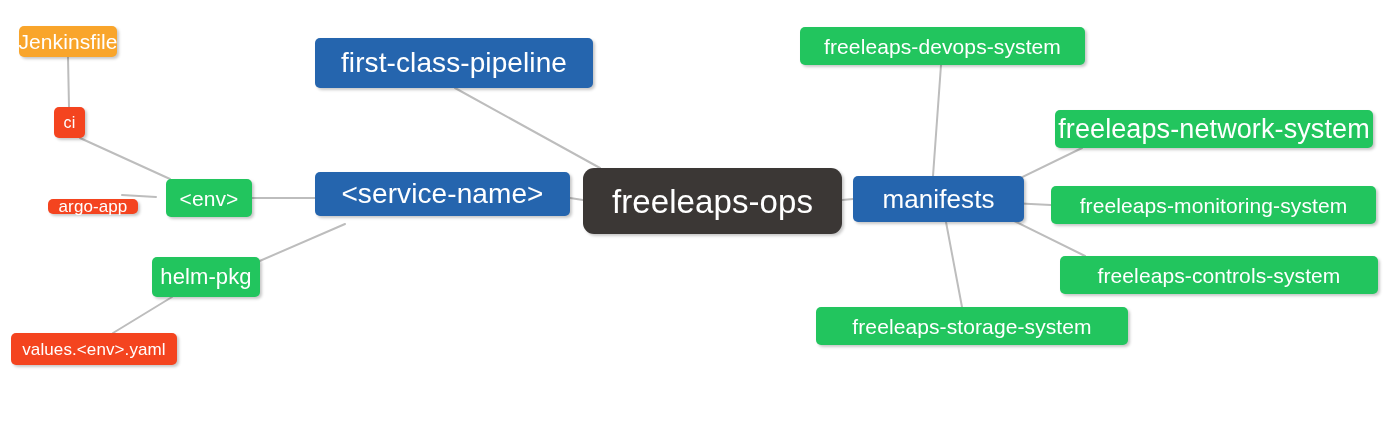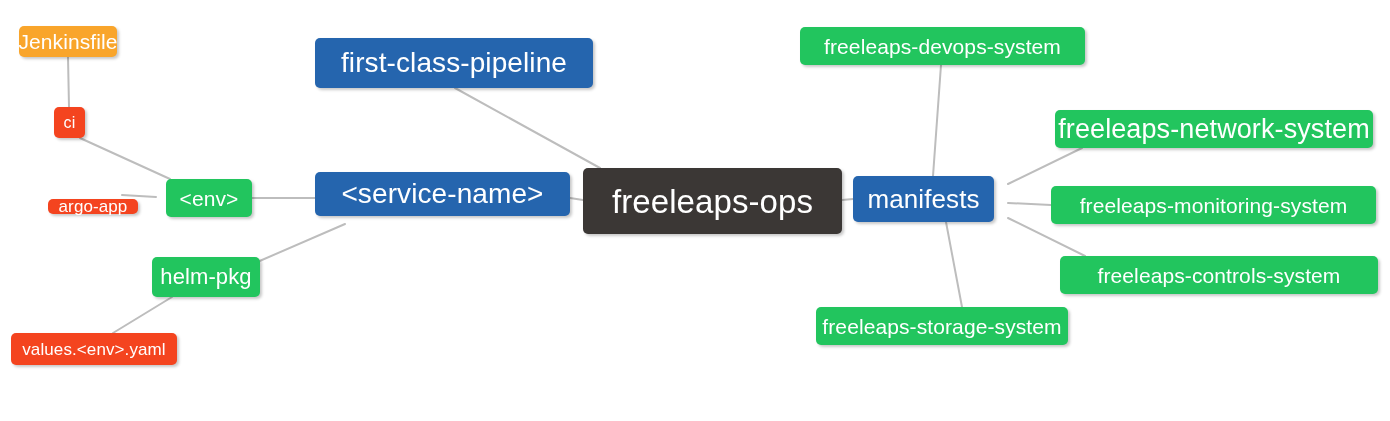--- a/index.html
+++ b/index.html
@@ -51,29 +51,29 @@
       <line x1="255" y1="263" x2="345" y2="224" stroke="#bdbdbd" stroke-width="2" stroke-linecap="round"></line>
       <line x1="113" y1="333" x2="172" y2="297" stroke="#bdbdbd" stroke-width="2" stroke-linecap="round"></line>
       <line x1="842" y1="200" x2="853" y2="199" stroke="#bdbdbd" stroke-width="2" stroke-linecap="round"></line>
       <line x1="933" y1="176" x2="941" y2="65" stroke="#bdbdbd" stroke-width="2" stroke-linecap="round"></line>
       <line x1="1008" y1="184" x2="1082" y2="148" stroke="#bdbdbd" stroke-width="2" stroke-linecap="round"></line>
       <line x1="1008" y1="203" x2="1051" y2="205" stroke="#bdbdbd" stroke-width="2" stroke-linecap="round"></line>
       <line x1="1008" y1="218" x2="1085" y2="256" stroke="#bdbdbd" stroke-width="2" stroke-linecap="round"></line>
       <line x1="946" y1="222" x2="962" y2="307" stroke="#bdbdbd" stroke-width="2" stroke-linecap="round"></line>
     </svg>
   <div id="node-layer">
-      <div class="node" style="left: 583px; top: 168px; width: 259px; height: 66px; background: rgb(59, 55, 53); font-size: 33px;">freeleaps-ops</div>
+      <div class="node" style="left: 583px; top: 168px; width: 259px; height: 66px; background: rgb(59, 55, 53); font-size: 33px; border-radius: 11px;">freeleaps-ops</div>
       <div class="node" style="left: 315px; top: 38px; width: 278px; height: 50px; background: rgb(37, 101, 174); font-size: 28px;">first-class-pipeline</div>
       <div class="node" style="left: 315px; top: 172px; width: 255px; height: 44px; background: rgb(37, 101, 174); font-size: 28px;">&lt;service-name&gt;</div>
-      <div class="node" style="left: 853px; top: 176px; width: 141px; height: 46px; background: rgb(37, 101, 174); font-size: 26px;">manifests</div>
+      <div class="node" style="left: 853px; top: 176px; width: 171px; height: 46px; background: rgb(37, 101, 174); font-size: 26px;">manifests</div>
       <div class="node" style="left: 166px; top: 179px; width: 86px; height: 38px; background: rgb(34, 197, 94); font-size: 21px;">&lt;env&gt;</div>
       <div class="node" style="left: 152px; top: 257px; width: 108px; height: 40px; background: rgb(34, 197, 94); font-size: 22px;">helm-pkg</div>
       <div class="node" style="left: 48px; top: 179px; width: 90px; height: 15px; background: rgb(244, 68, 31); font-size: 17px; margin-top: 20px;">argo-app</div>
       <div class="node" style="left: 54px; top: 107px; width: 31px; height: 31px; background: rgb(244, 68, 31); font-size: 16px;">ci</div>
       <div class="node" style="left: 19px; top: 26px; width: 98px; height: 31px; background: rgb(249, 165, 43); font-size: 21px;">Jenkinsfile</div>
       <div class="node" style="left: 11px; top: 333px; width: 166px; height: 32px; background: rgb(244, 68, 31); font-size: 17px;">values.&lt;env&gt;.yaml</div>
       <div class="node" style="left: 800px; top: 27px; width: 285px; height: 38px; background: rgb(34, 197, 94); font-size: 21px;">freeleaps-devops-system</div>
       <div class="node" style="left: 1055px; top: 110px; width: 318px; height: 38px; background: rgb(34, 197, 94); font-size: 27px;">freeleaps-network-system</div>
       <div class="node" style="left: 1051px; top: 186px; width: 325px; height: 38px; background: rgb(34, 197, 94); font-size: 21px;">freeleaps-monitoring-system</div>
       <div class="node" style="left: 1060px; top: 256px; width: 318px; height: 38px; background: rgb(34, 197, 94); font-size: 21px;">freeleaps-controls-system</div>
-      <div class="node" style="left: 816px; top: 307px; width: 252px; height: 38px; background: rgb(34, 197, 94); font-size: 21px;">freeleaps-storage-system</div>
+      <div class="node" style="left: 816px; top: 307px; width: 312px; height: 38px; background: rgb(34, 197, 94); font-size: 21px;">freeleaps-storage-system</div>
     </div>
 </div>
 
 </body></html>

